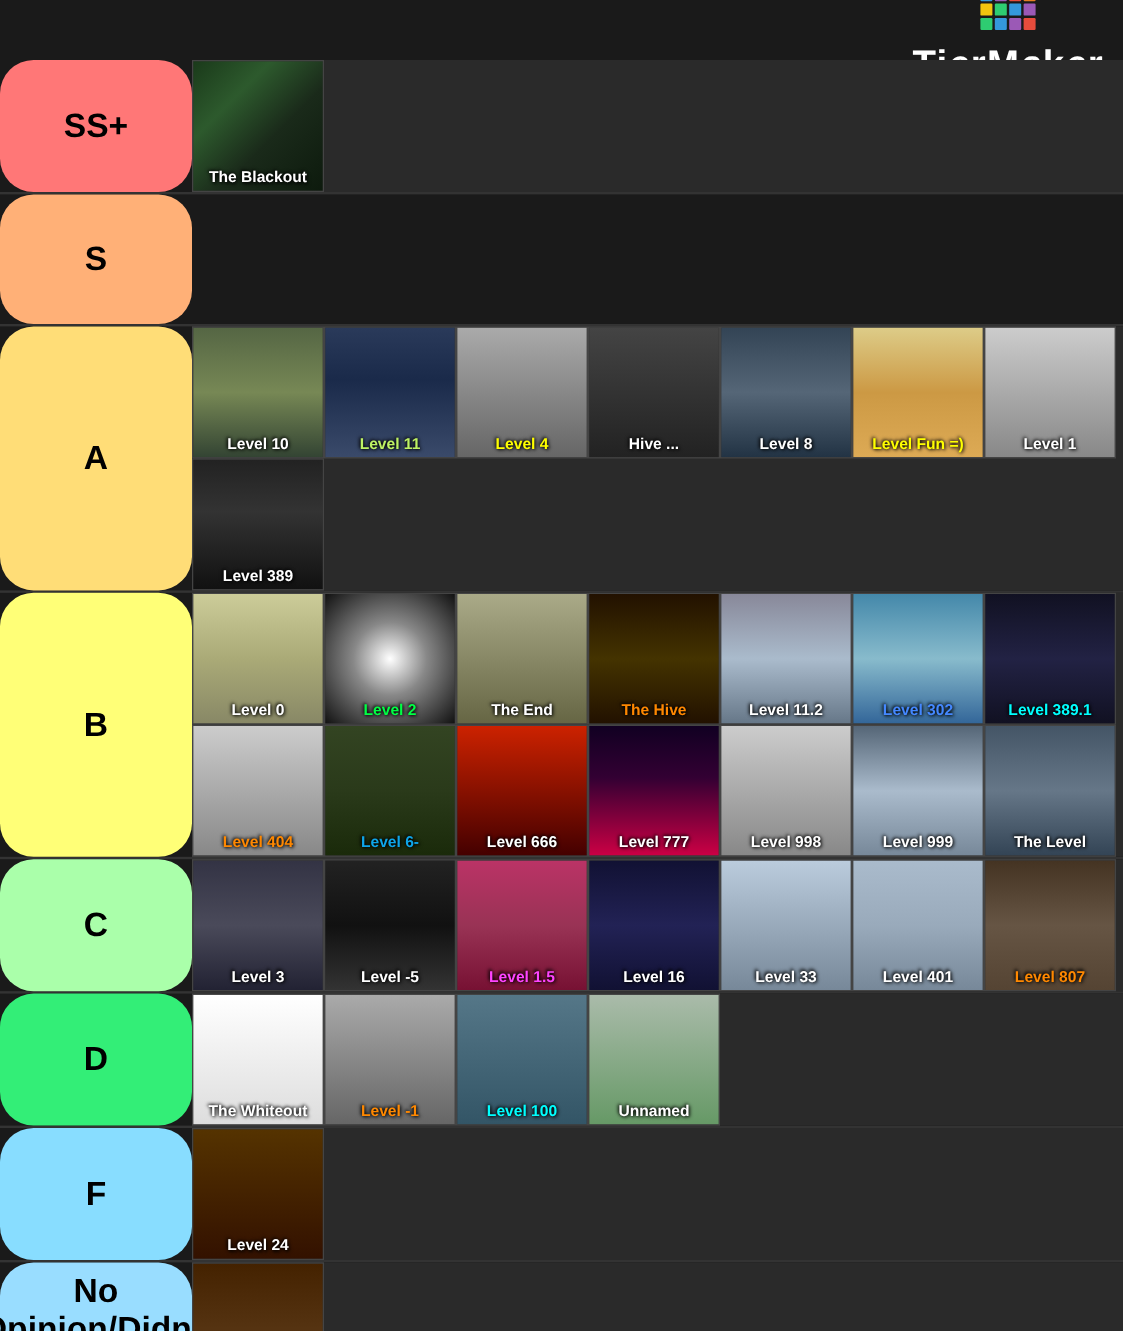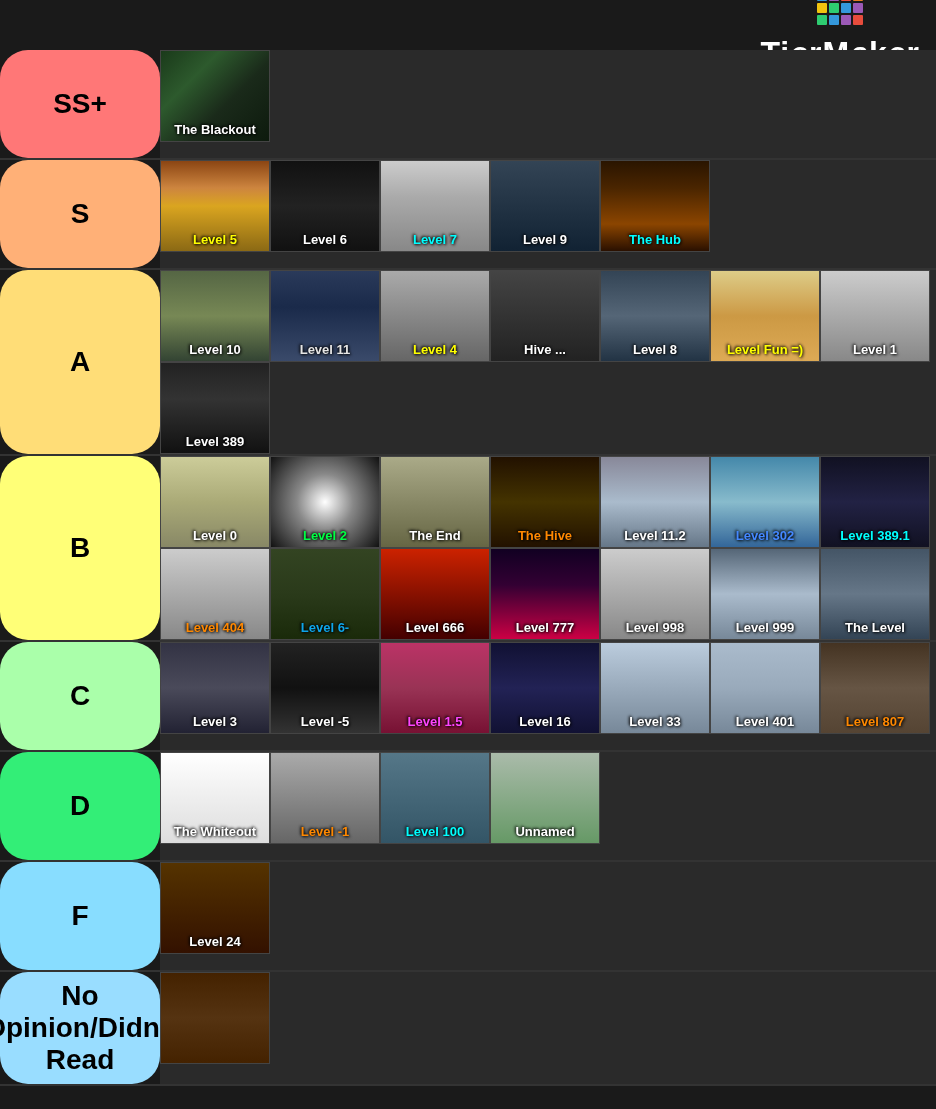--- a/index.html
+++ b/index.html
@@ -30,21 +30,21 @@
       border-radius: 28px;
     }
     .tier-items {
       display: flex;
       flex-wrap: wrap;
       flex: 1;
       background: #2a2a2a;
     }
     .tier-item {
       width: 110px;
-      height: 92px;
+      height: 110px;
       position: relative;
       display: flex;
       align-items: flex-end;
       justify-content: center;
       overflow: hidden;
       border: 1px solid #444;
       background: #333;
     }
     .tier-item .bg {
       position: absolute;
@@ -58,21 +58,21 @@
       font-size: 13px;
       font-weight: bold;
       text-align: center;
       padding: 4px 2px;
       width: 100%;
       text-shadow: 1px 1px 3px #000, -1px -1px 3px #000;
     }
     .label-white { color: #fff; }
     .label-yellow { color: #ffff00; }
     .label-cyan { color: #00ffff; }
-    .label-red { color: #e5e5e5; }
+    .label-red { color: #bef264; }
     .label-green { color: #00ff44; }
     .label-orange { color: #ff8800; }
     .label-magenta { color: #ff44ff; }
     .label-blue { color: #4488ff; }
     .label-lime { color: #0ea5e9; }
 
     
     .ss-plus { background: #ff7777; }
     .s-tier { background: #ffb077; }
     .a-tier { background: #ffdd77; }
@@ -276,42 +276,20 @@
       <div class="tier-items">
         <div class="tier-item">
           <div class="bg bg-blackout"></div>
           <div class="label label-white">The
 Blackout</div>
         </div>
       </div>
     </div>
     <div class="tier-row">
       <div class="tier-label s-tier">S</div>
-      <div class="tier-items">
-        <div class="tier-item">
-          <div class="bg bg-level5"></div>
-          <div class="label label-yellow">Level 5</div>
-        </div>
-        <div class="tier-item">
-          <div class="bg bg-level6"></div>
-          <div class="label label-white">Level 6</div>
-        </div>
-        <div class="tier-item">
-          <div class="bg bg-level7"></div>
-          <div class="label label-cyan">Level 7</div>
-        </div>
-        <div class="tier-item">
-          <div class="bg bg-level9"></div>
-          <div class="label label-white">Level 9</div>
-        </div>
-        <div class="tier-item">
-          <div class="bg bg-hub"></div>
-          <div class="label label-cyan">The Hub</div>
-        </div>
-      </div>
     </div>
     <div class="tier-row">
       <div class="tier-label a-tier">A</div>
       <div class="tier-items">
         <div class="tier-item">
           <div class="bg bg-level10"></div>
           <div class="label label-white">Level 10</div>
         </div>
         <div class="tier-item">
           <div class="bg bg-level11"></div>

